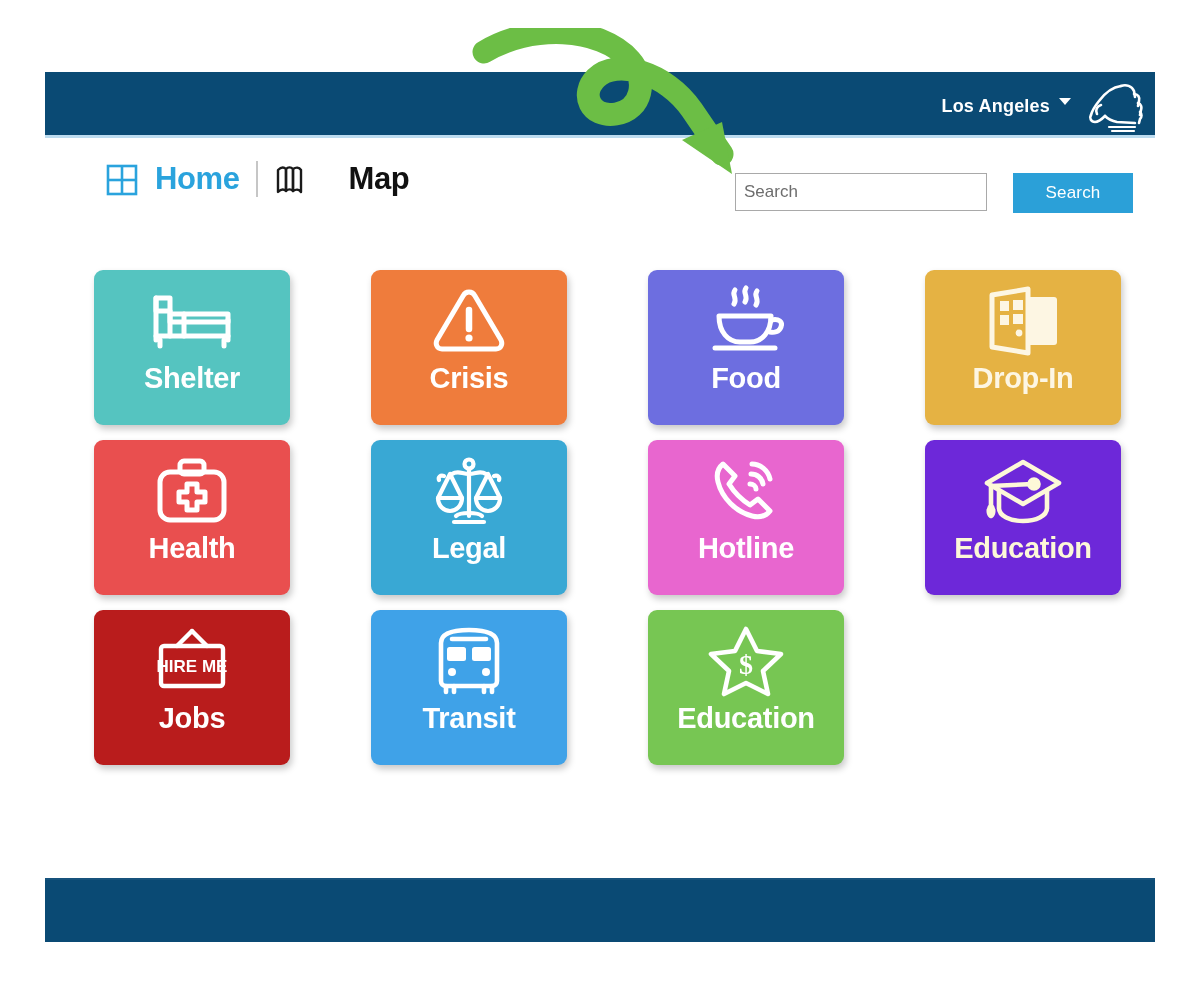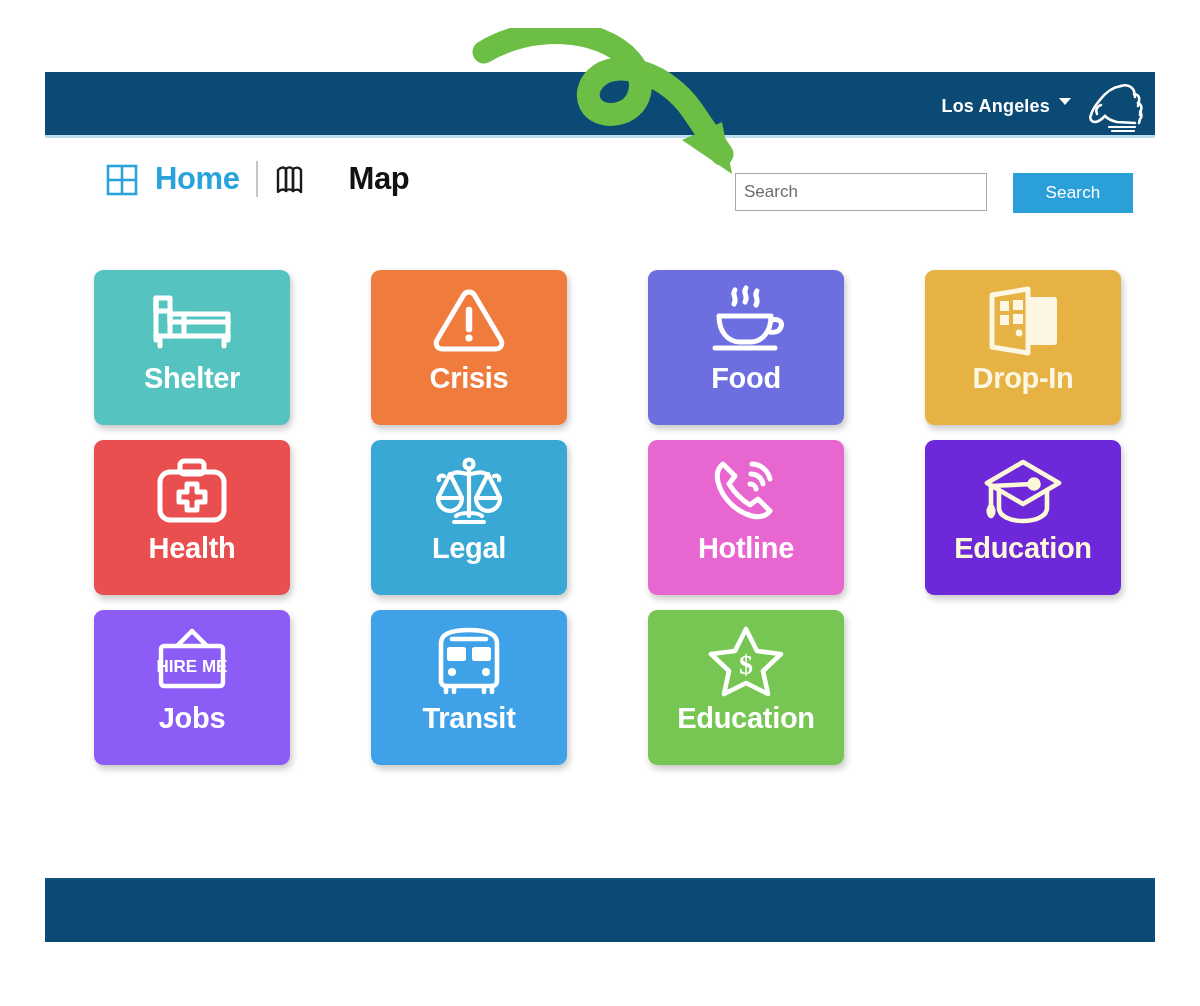--- a/index.html
+++ b/index.html
@@ -393,21 +393,21 @@
             <path d="M10 30 L10 50"></path>
             <path d="M10 50 C7 52 7 58 10 60 C13 58 13 52 10 50 Z" fill="#fdf8d8"></path>
             <path d="M10 30 L52 28"></path>
             <circle cx="53" cy="28" r="4.5" fill="#fdf8d8"></circle>
           </g>
         </svg>
       </div>
       <div class="tile-label" style="color:#fdf8d8">Education</div>
     </div>
 
-    <div class="tile" style="background:#8b5cf6">
+    <div class="tile" style="background:#b91c1c">
       <div class="tile-icon">
         <svg width="80" height="70" viewBox="0 0 80 70">
           <g fill="none" stroke="#ffffff" stroke-width="4.4" stroke-linejoin="round" stroke-linecap="round">
             <path d="M40 5 L25 20"></path>
             <path d="M40 5 L55 20"></path>
             <rect x="9" y="20" width="62" height="40" rx="3"></rect>
           </g>
           <text x="40" y="46" text-anchor="middle" font-family="'Liberation Sans', sans-serif" font-size="17" font-weight="bold" fill="#ffffff">HIRE ME</text>
         </svg>
       </div>

